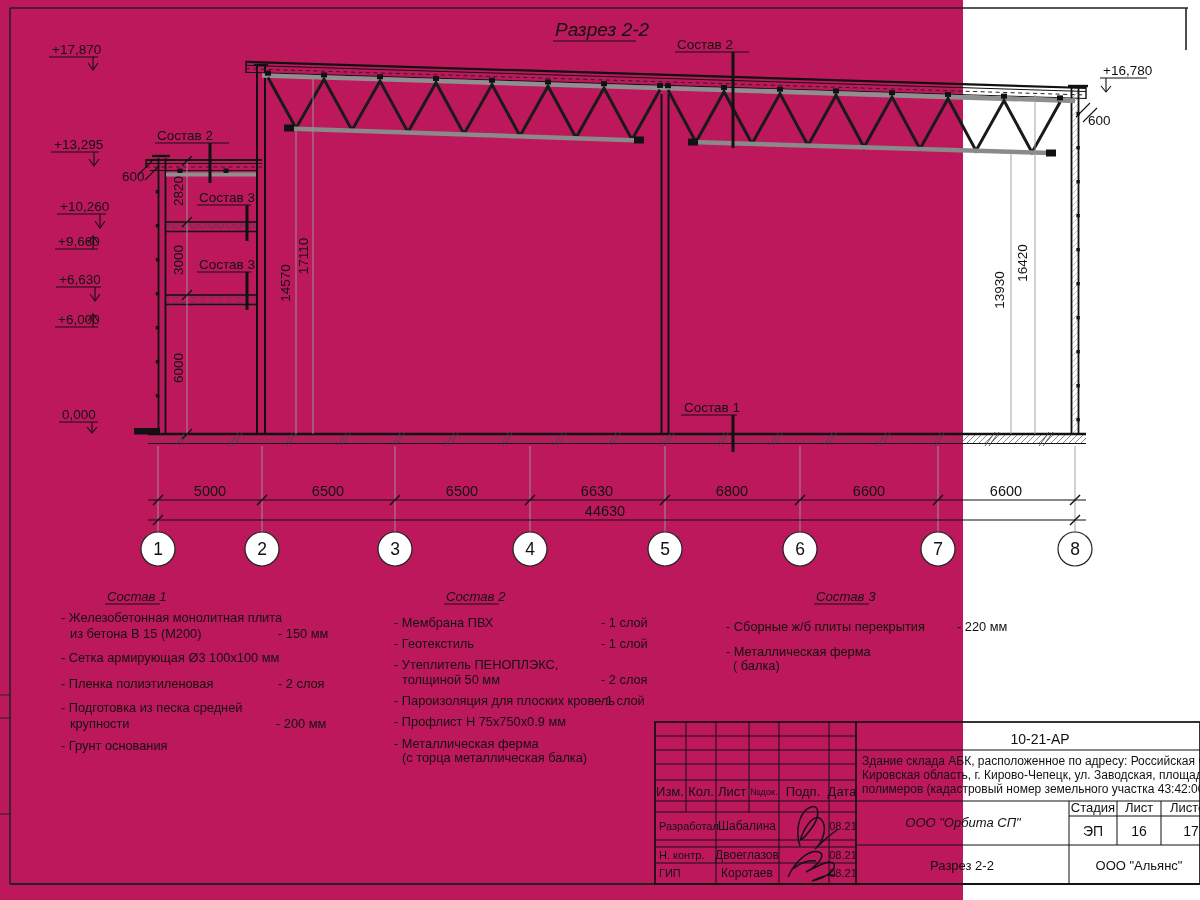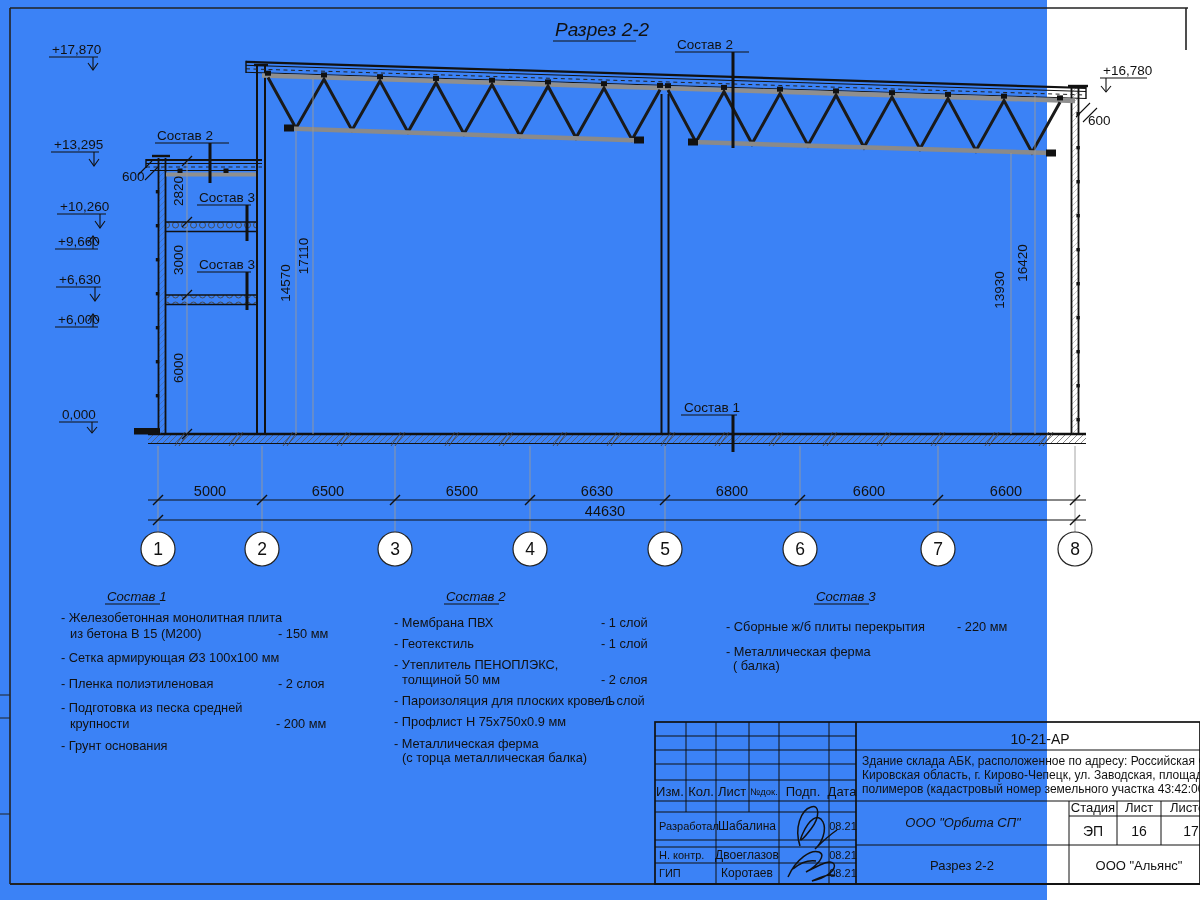--- a/index.html
+++ b/index.html
@@ -1,16 +1,16 @@
 <!DOCTYPE html>
 <html><head>
 <meta charset="utf-8">
 <style>
   html,body{margin:0;padding:0;background:#ffffff;width:1200px;height:900px;overflow:hidden;}
-  #sheet{position:relative;width:1047px;height:900px;background:#3b82f6;font-family:"Liberation Sans",sans-serif;}
+  #sheet{position:relative;width:963px;height:900px;background:#be185d;font-family:"Liberation Sans",sans-serif;}
   svg text{fill:#111;font-family:"Liberation Sans",sans-serif;}
   .t-title{font-size:19px;font-style:italic;}
   .t13{font-size:13.5px;}
   .t12{font-size:12.8px;}
   .t14{font-size:14.5px;}
   .t17{font-size:17.5px;}
   .lg-head{font-size:13.2px;font-style:italic;}
   .tb11{font-size:11px;}
   .tb12{font-size:12px;}
   .tb13{font-size:13px;}

